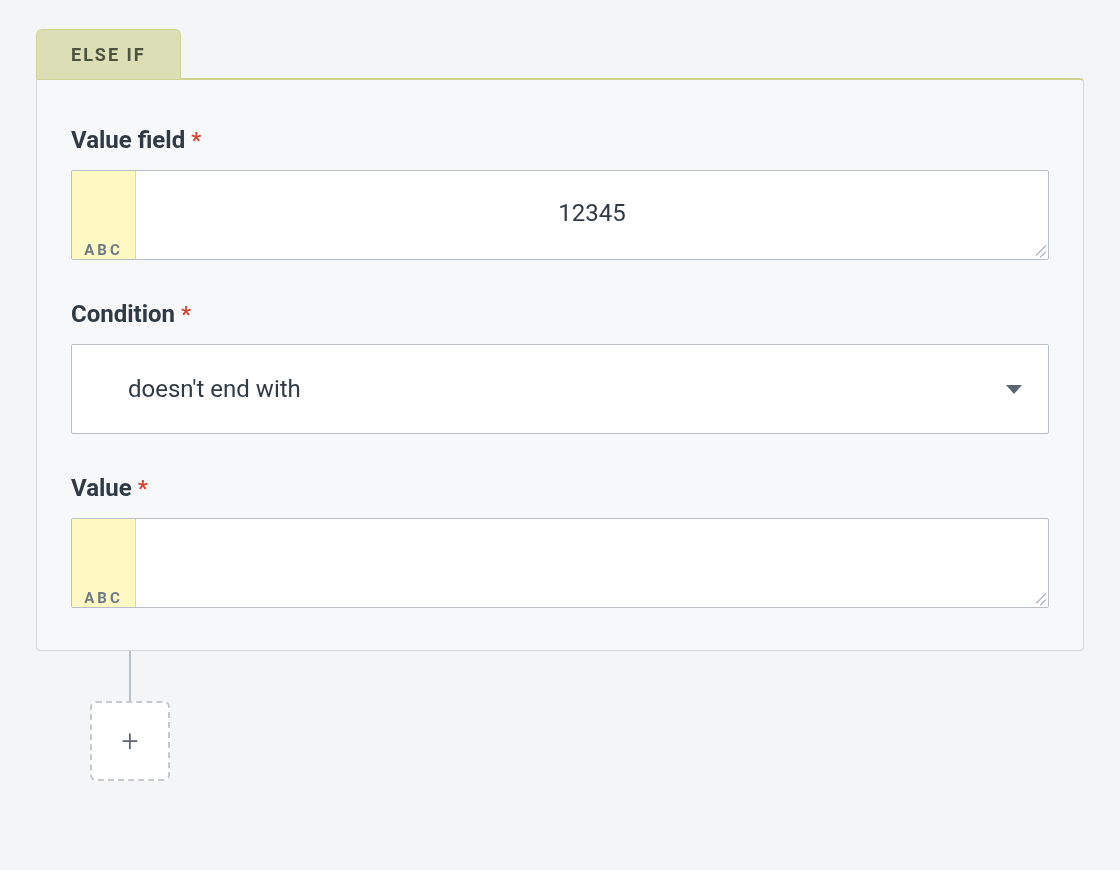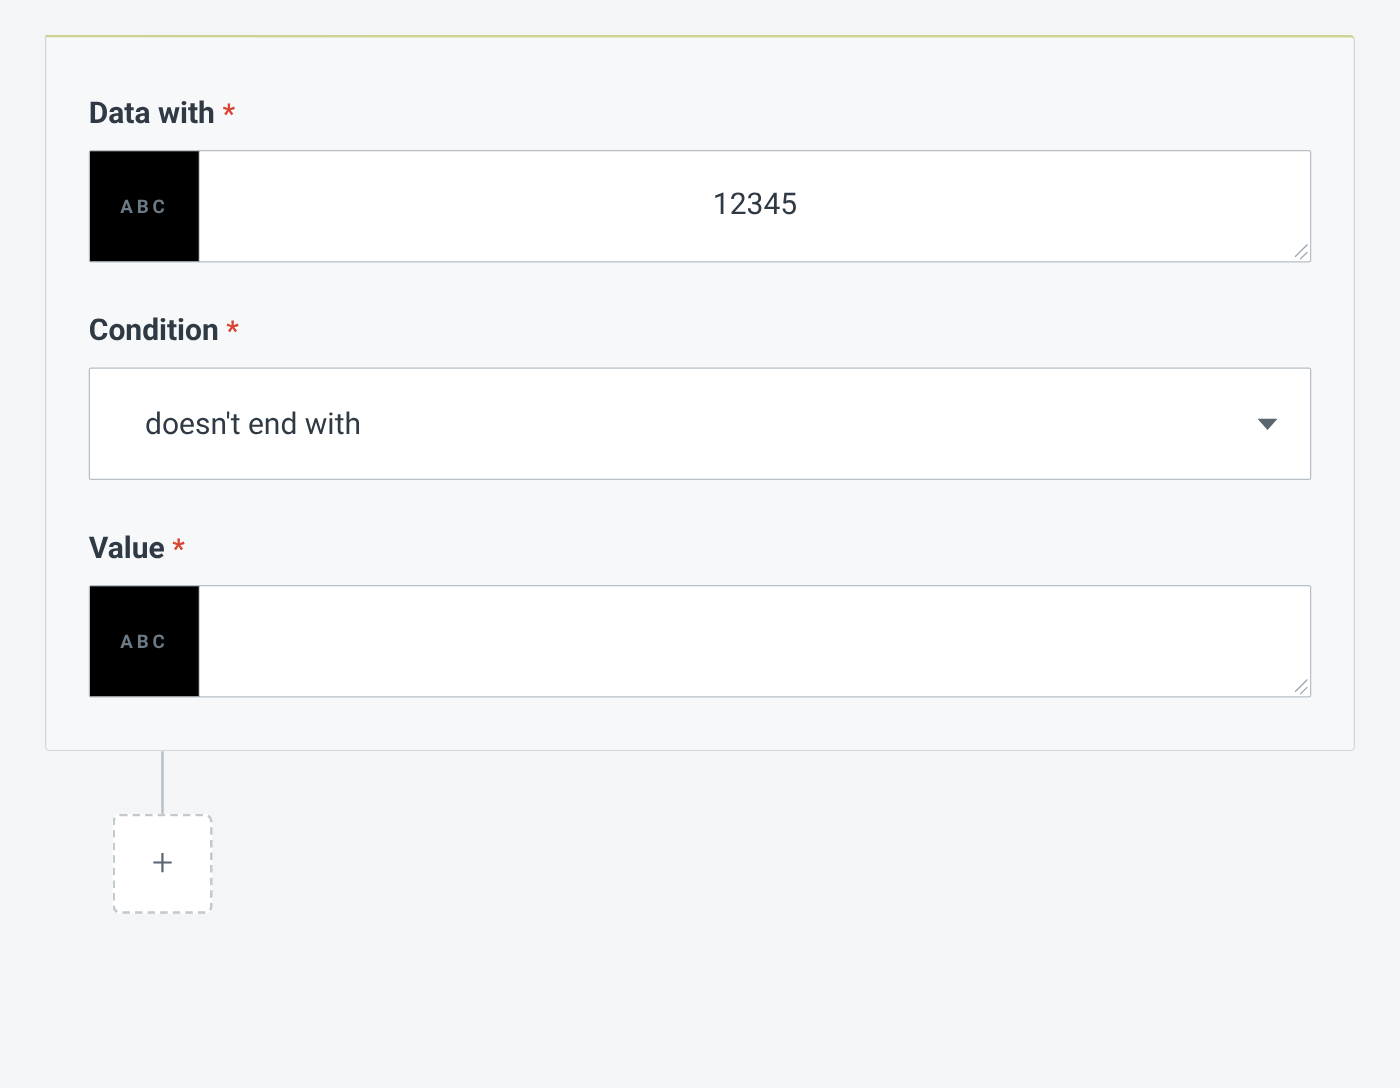--- a/index.html
+++ b/index.html
@@ -72,25 +72,25 @@
   .text-input-wrap {
     display: flex;
     border: 1px solid #b7c0c7;
     border-radius: 2px;
     background: #fff;
     height: 90px;
     position: relative;
   }
 
   .type-badge {
-    width: 88px;
-    background: #000000;
+    width: 64px;
+    background: #fef9c3;
     border-right: 1px solid #cfd6db;
     display: flex;
-    align-items: center;
+    align-items: flex-end;
     justify-content: center;
     font-size: 15px;
     font-weight: 700;
     letter-spacing: 3px;
     color: #6c7a85;
   }
 
   .text-input {
     flex: 1;
     border: none;
@@ -131,21 +131,21 @@
     bottom: 2px; right: -1px;
   }
 
   .select-wrap {
     border: 1px solid #b7c0c7;
     border-radius: 2px;
     background: #fff;
     height: 90px;
     display: flex;
     align-items: center;
-    padding: 0 26px 0 44px;
+    padding: 0 26px 0 56px;
     justify-content: space-between;
     cursor: pointer;
   }
   .select-value {
     font-size: 24px;
     color: #2f3a44;
   }
   .caret-down {
     width: 0; height: 0;
     border-left: 8px solid transparent;
@@ -180,26 +180,31 @@
     color: #5a6670;
     line-height: 1;
     font-weight: 300;
   }
 </style>
 </head>
 <body>
 
 <div class="canvas">
 
+  <div class="tab-row">
+    <div class="tab">
+      <span>ELSE IF</span>
+    </div>
+  </div>
 
   <div class="panel">
 
     <div class="field-block">
       <div class="field-label">
-        <span>Data with</span>
+        <span>Value field</span>
         <span class="required-star">*</span>
       </div>
       <div class="text-input-wrap">
         <div class="type-badge">
           <span>ABC</span>
         </div>
         <textarea class="text-input" style="">12345</textarea>
         <div class="resize-grip"></div>
       </div>
     </div>

